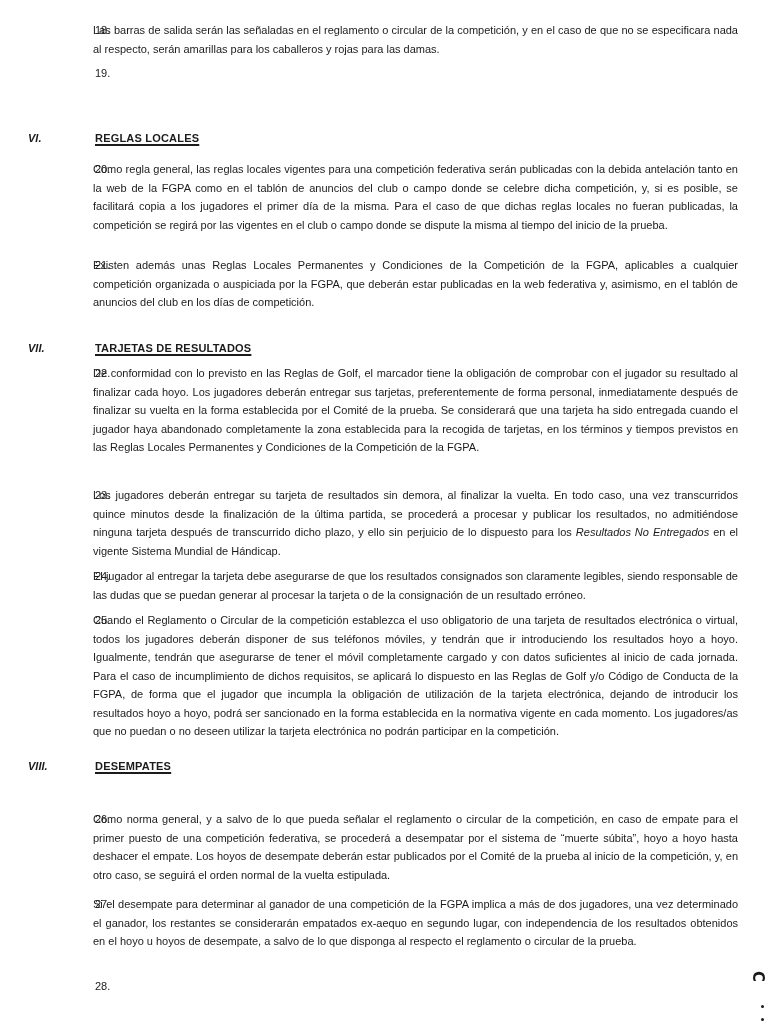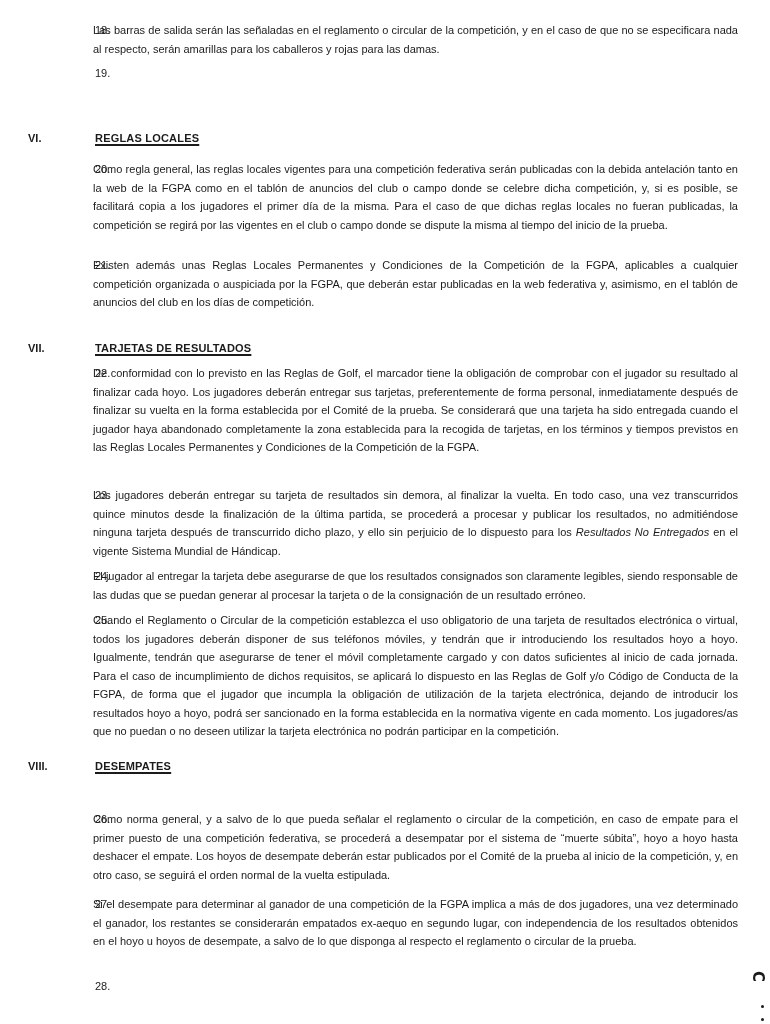--- a/index.html
+++ b/index.html
@@ -28,20 +28,21 @@
   }
   .heading {
     position: absolute;
     left: 28px;
     font-weight: 700;
     white-space: nowrap;
   }
   .heading .numeral {
     display: inline-block;
     width: 40px;
+    font-style: italic;
   }
   .heading .title {
     text-decoration: underline;
     text-decoration-thickness: 1.5px;
     text-underline-offset: 2px;
     letter-spacing: 0.2px;
     margin-left: 27px;
   }
   em { font-style: italic; }
   .edge-glyph {

